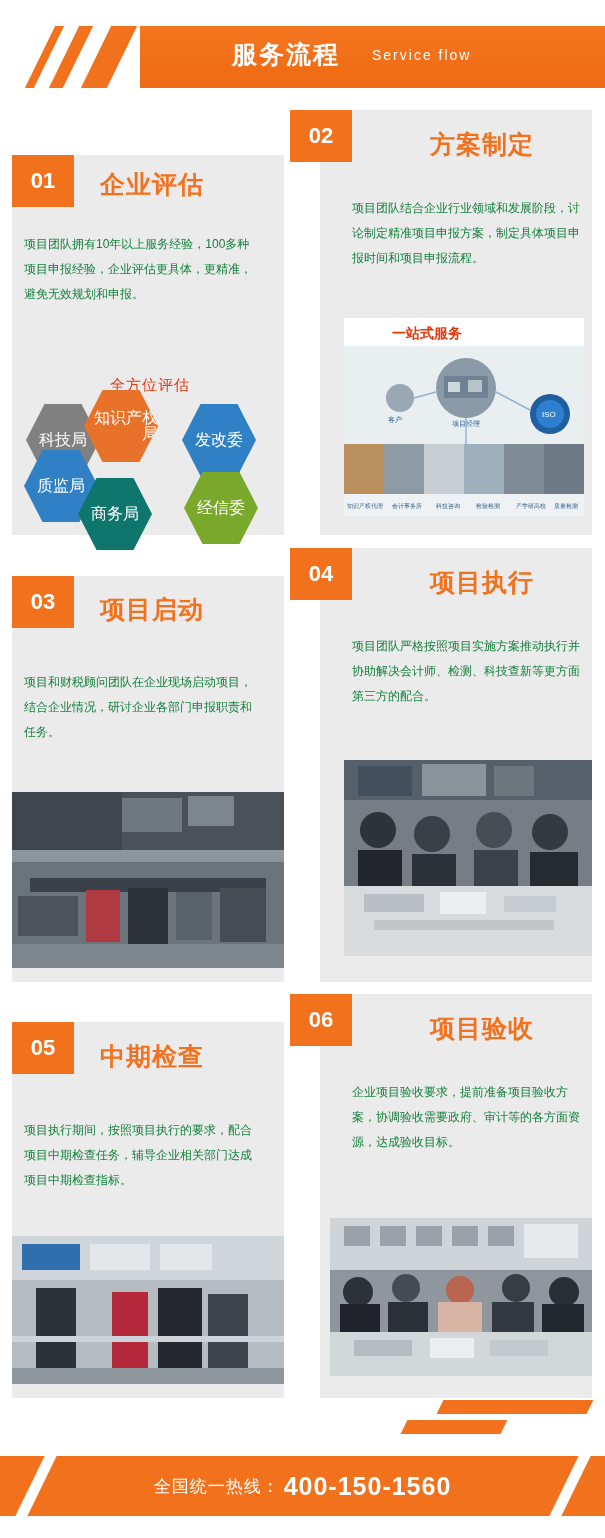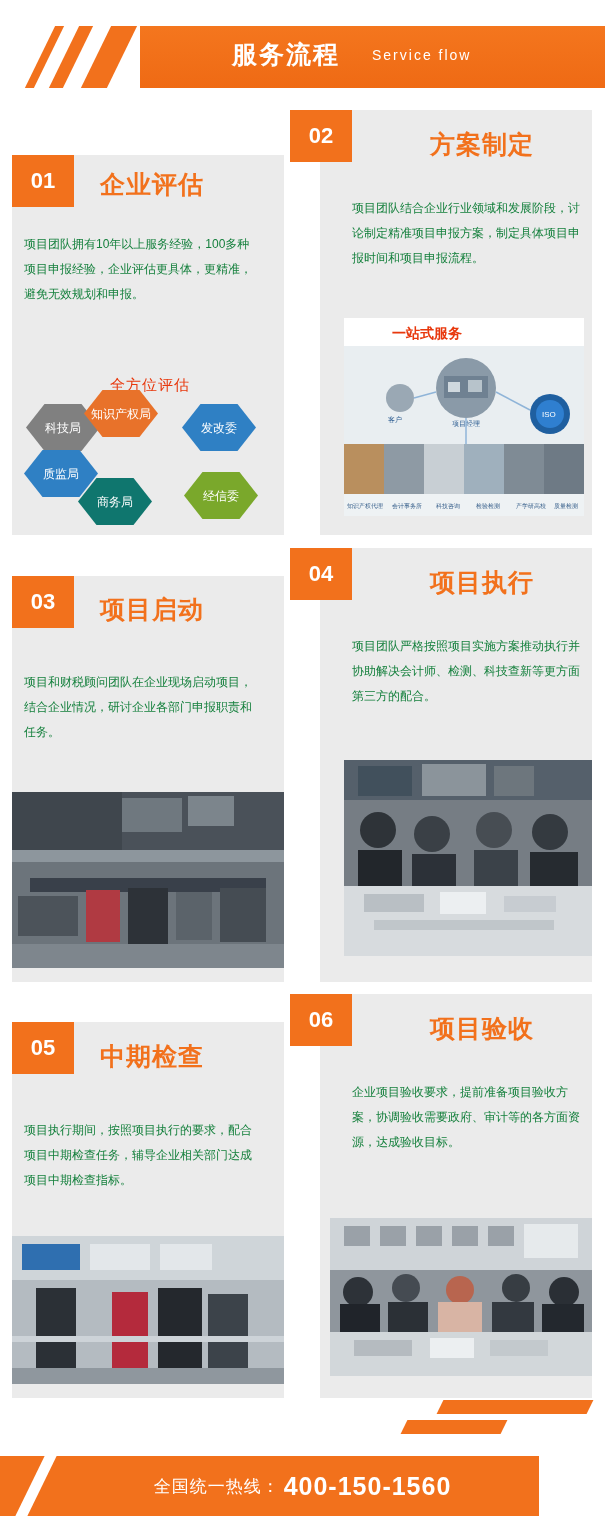--- a/index.html
+++ b/index.html
@@ -97,28 +97,28 @@
   }
 
   
   .hexwrap {
     position: absolute;
     background: #ebebeb;
   }
   .hex {
     position: absolute;
     width: 74px;
-    height: 47px;
+    height: 72px;
     clip-path: polygon(25% 0%, 75% 0%, 100% 50%, 75% 100%, 25% 100%, 0% 50%);
     color: #ffffff;
-    font-size: 12px;
+    font-size: 16px;
     display: flex;
     align-items: center;
     justify-content: center;
-    text-align: left;
+    text-align: right;
     line-height: 16px;
   }
   .hex-title {
     position: absolute;
     color: #e8380d;
     font-size: 15px;
     font-weight: normal;
     letter-spacing: 1px;
   }
 
@@ -128,21 +128,21 @@
     overflow: hidden;
     background: #6d7781;
   }
   .photo svg { display: block; }
 
   
   .footer {
     position: absolute;
     left: 0;
     top: 1456px;
-    width: 539px;
+    width: 605px;
     height: 60px;
     background: #f2711c;
   }
   .footer-inner {
     position: absolute;
     left: 0; top: 0;
     width: 605px; height: 60px;
     display: flex;
     align-items: center;
     justify-content: center;

